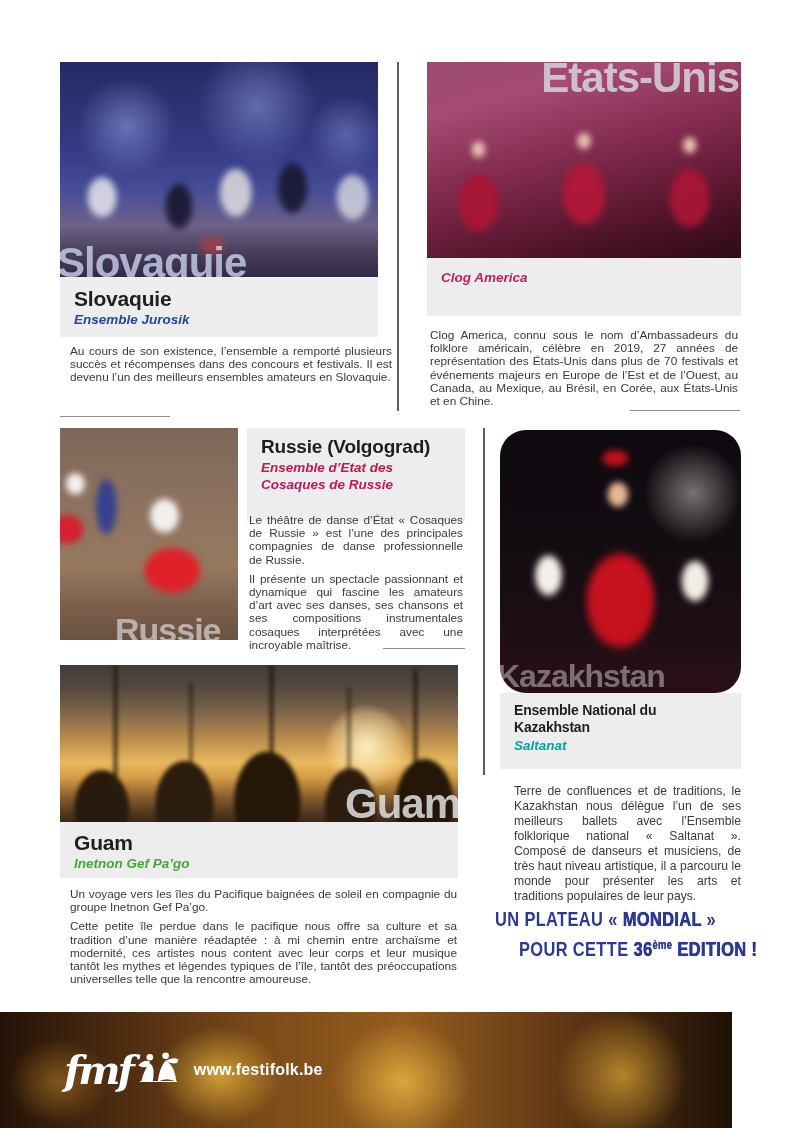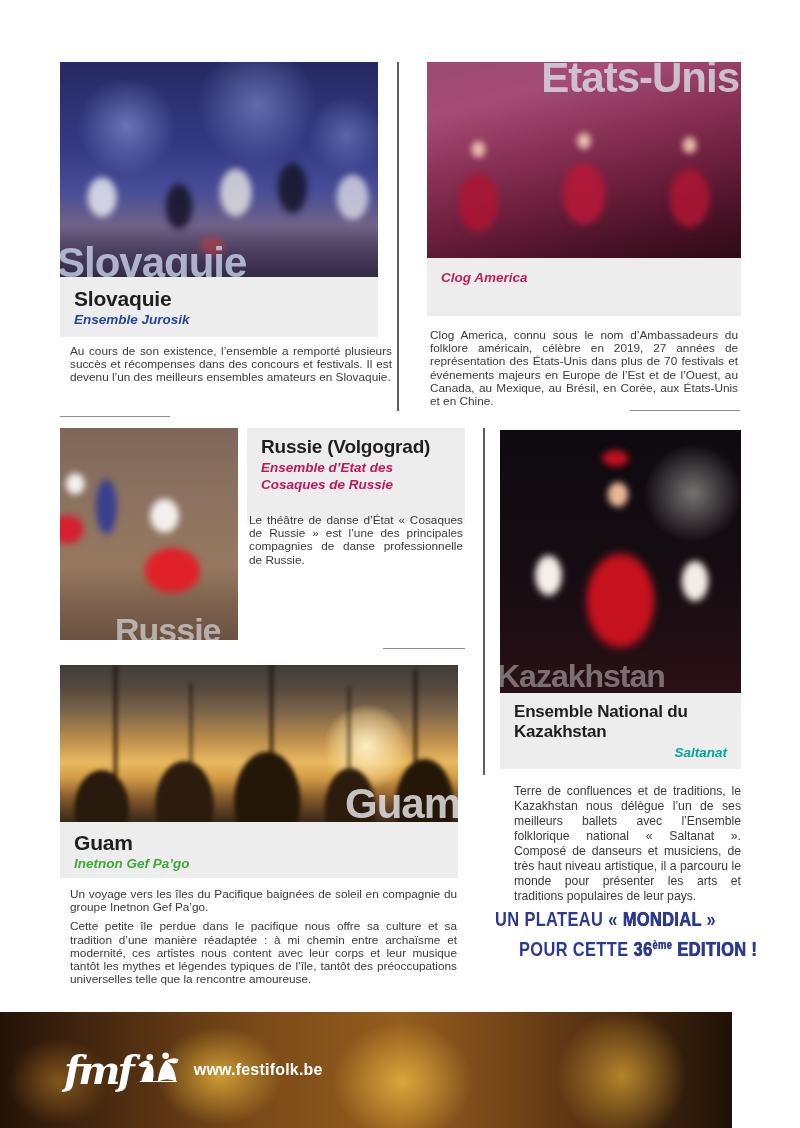--- a/index.html
+++ b/index.html
@@ -37,21 +37,21 @@
     linear-gradient(180deg,#7e675a 0%,#8d7260 35%,#96795f 65%,#7a5f4b 85%,#6a5240 100%);}
   #photo-ru::before{background:
     radial-gradient(42px 34px at 62% 66%, #e02129 60%, transparent 72%),
     radial-gradient(22px 26px at 58% 42%, #f2f0ee 58%, transparent 72%),
     radial-gradient(16px 42px at 28% 38%, #38418f 58%, transparent 72%),
     radial-gradient(24px 22px at 8% 48%, #d42030 58%, transparent 72%),
     radial-gradient(14px 16px at 12% 28%, #f4f2ef 58%, transparent 75%);}
 
   #photo-kz{left:500px;top:430px;width:241px;height:263px;background:
     radial-gradient(circle 70px at 80% 24%, rgba(240,238,230,.45), transparent 70%),
-    linear-gradient(180deg,#0e0a10 0%,#150d12 55%,#2a1016 100%);}
+    linear-gradient(180deg,#0e0a10 0%,#150d12 55%,#2a1016 100%); border-radius: 26px;}
   #photo-kz::before{background:
     radial-gradient(52px 72px at 50% 64%, #c5121e 58%, transparent 72%),
     radial-gradient(20px 30px at 22% 55%, #f4efe8 58%, transparent 75%),
     radial-gradient(20px 30px at 79% 57%, #f2ede6 58%, transparent 75%),
     radial-gradient(15px 18px at 49% 26%, #eab795 60%, transparent 76%),
     radial-gradient(19px 12px at 48% 13%, #c00f1d 60%, transparent 76%);}
 
   #photo-gu{left:60px;top:665px;width:398px;height:157px;background:
     radial-gradient(circle 55px at 77% 52%, rgba(255,242,200,.95), rgba(255,220,150,.4) 60%, transparent 78%),
     linear-gradient(180deg,#413c38 0%,#56493f 15%,#7d654a 30%,#bd8f4c 48%,#e9b95f 62%,#d29b45 72%,#8a5e2c 84%,#543a20 94%,#3c2a18 100%);}
@@ -77,21 +77,21 @@
 
   
   .info-block{position:absolute;background:#eeedee;box-sizing:border-box;padding:10px 14px 0;}
   #block-sk{left:60px;top:277px;width:318px;height:60px;}
   #block-us{left:427px;top:258px;width:314px;height:58px;}
   #block-ru{left:247px;top:428px;width:218px;height:93px;padding-top:9px;}
   #block-kz{left:500px;top:693px;width:241px;height:76px;padding-top:9px;}
   #block-gu{left:60px;top:822px;width:398px;height:56px;padding-top:9px;}
   .info-title{margin:0;font-size:21px;font-weight:bold;color:#1f1e1e;letter-spacing:-.2px;line-height:1.1;}
   #block-ru .info-title{font-size:19px;}
-  #block-kz .info-title{font-size:17px;line-height:1.2;}
+  #block-kz .info-title{font-size:14px;line-height:1.2;}
   .info-sub{margin:2px 0 0;font-size:13.5px;font-weight:bold;font-style:italic;line-height:1.25;}
 
   
   .body-text{position:absolute;font-size:11.8px;line-height:13.2px;color:#3a3a39;
     text-align:justify;}
   .body-text p{margin:0 0 6px;}
   #body-sk{left:70px;top:345px;width:322px;}
   #body-us{left:430px;top:329px;width:308px;}
   #body-ru{left:249px;top:514px;width:214px;}
   #body-kz{left:514px;top:784px;width:227px;font-size:12.2px;line-height:15px;}
@@ -161,29 +161,30 @@
 
   <div class="photo" id="photo-ru">
     <span class="country-overlay" id="ov-ru">Russie</span>
   </div>
   <div class="info-block" id="block-ru">
     <h2 class="info-title">Russie (Volgograd)</h2>
     <div class="info-sub" style="color: #be185d;">Ensemble d’Etat des Cosaques de Russie</div>
   </div>
   <div class="body-text" id="body-ru">
     <p>Le théâtre de danse d’État « Cosaques de Russie » est l’une des principales compagnies de danse professionnelle de Russie.</p>
+    <p>Il présente un spectacle passionnant et dynamique qui fascine les amateurs d’art avec ses danses, ses chansons et ses compositions instrumentales cosaques interprétées avec une incroyable maîtrise.</p>
   </div>
   <div class="divider" id="div-ru"></div>
 
   <div class="photo" id="photo-kz">
     <span class="country-overlay" id="ov-kz">Kazakhstan</span>
   </div>
   <div class="info-block" id="block-kz">
     <h2 class="info-title">Ensemble National du Kazakhstan</h2>
-    <div class="info-sub" style="color: rgb(0, 167, 157); text-align: right;">Saltanat</div>
+    <div class="info-sub" style="color: rgb(0, 167, 157);">Saltanat</div>
   </div>
   <div class="body-text" id="body-kz">
     <p>Terre de confluences et de traditions, le Kazakhstan nous délègue l’un de ses meilleurs ballets avec l’Ensemble folklorique national « Saltanat ». Composé de danseurs et musiciens, de très haut niveau artistique, il a parcouru le monde pour présenter les arts et traditions populaires de leur pays.</p>
   </div>
 
   <div class="photo" id="photo-gu">
     <span class="country-overlay" id="ov-gu">Guam</span>
   </div>
   <div class="info-block" id="block-gu">
     <h2 class="info-title">Guam</h2>

